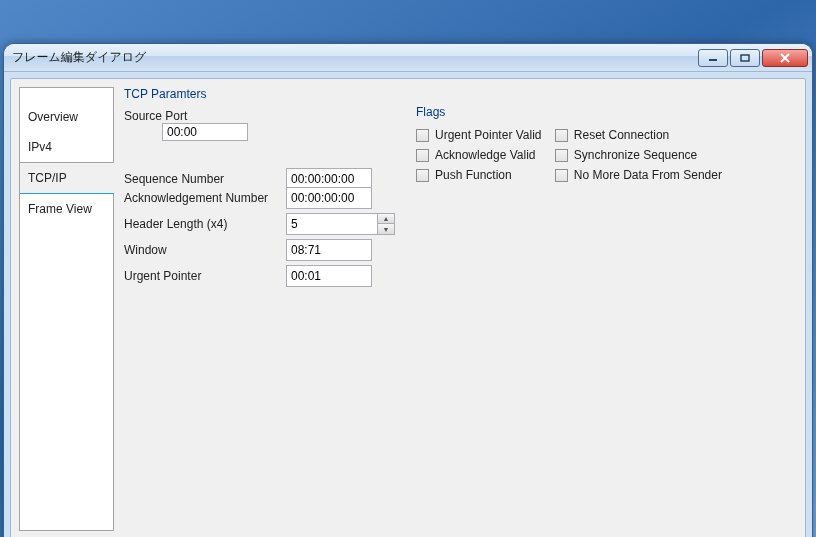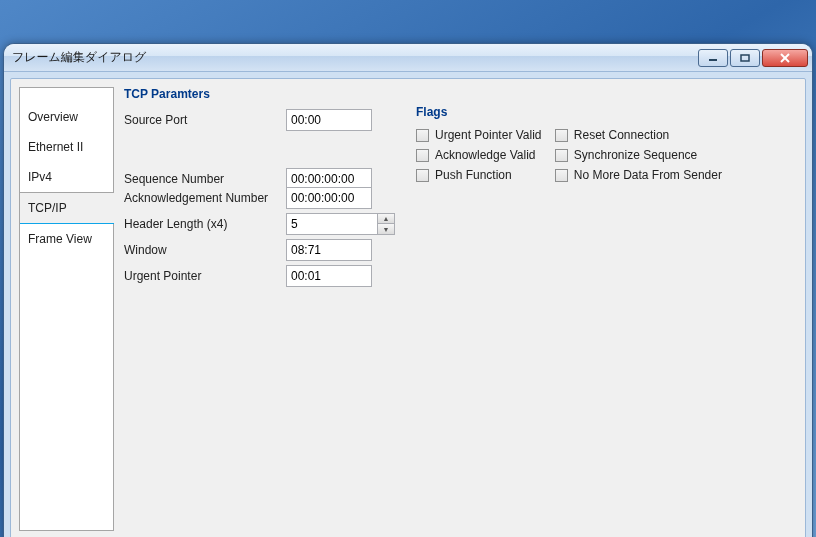--- a/index.html
+++ b/index.html
@@ -63,34 +63,34 @@
     border-top:1px solid #a5a5a5;
     border-bottom:1px solid #0ea5e9;
     margin-right:-1px;
     position:relative;
   }
   .panel {
     flex:1;
     position:relative;
     padding:4px;
   }
-  .group-label { position:absolute; color:#003a8a;font-weight:bold; }
+  .group-label { position:absolute; color:#003a8a; }
   .grp-tcp { left:4px; top:0; }
   .grp-flags { left:296px; top:18px; }
 
   .param-row { position:absolute; left:4px; display:flex; align-items:center; height:22px; }
   .param-row .lbl { width:162px; color:#222; }
   .param-row .inp { width:86px; height:22px; border:1px solid #abadb3; background:#fff; padding:1px 4px; font-family:inherit; font-size:12px; }
   .param-row .spin { display:flex; }
   .param-row .spin input { width:91px; border-right:none; }
   .spin-btns { display:flex; flex-direction:column; border:1px solid #abadb3; }
   .spin-btns div { width:16px; height:10px; background:linear-gradient(#f6f6f6,#dcdcdc); display:flex; align-items:center; justify-content:center; font-size:7px; color:#555; }
   .spin-btns div:first-child { border-bottom:1px solid #abadb3; }
 
-  .r1{top:22px;} .r2{top:48px;} .r3{top:81px;} .r4{top:100px;} .r5{top:126px;} .r6{top:152px;} .r7{top:178px;}
+  .r1{top:22px;flex-direction:column;} .r2{top:48px;} .r3{top:81px;} .r4{top:100px;} .r5{top:126px;} .r6{top:152px;} .r7{top:178px;}
 
   .flags-box { position:absolute; left:296px; top:38px; }
   .flags-col { display:inline-block; vertical-align:top; }
   .flags-col.right { margin-left:10px; }
   .check-row { display:flex; align-items:center; height:20px; gap:6px; color:#222; margin-bottom:0px; }
   .check-row .cb { width:13px; height:13px; border:1px solid #8e8f8f; background:linear-gradient(#f4f4f4,#e2e2e2); }
 
   .button-row { display:flex; justify-content:flex-end; gap:8px; padding-top:6px; }
   .btn {
     min-width:72px; height:22px;
@@ -125,21 +125,20 @@
               <line x1="10" y1="1" x2="2" y2="9" stroke="#fff" stroke-width="2"></line>
             </svg>
         </div>
       </div>
     </div>
 
     <div class="client">
       <div class="content-row">
         <div class="tabs">
           <div class="tab-item">Overview</div>
-          <div class="tab-item">Ethernet II</div>
           <div class="tab-item">IPv4</div>
           <div class="tab-item selected">TCP/IP</div>
           <div class="tab-item">Frame View</div>
         </div>
 
         <div class="panel">
           <div class="group-label grp-tcp">TCP Paramters</div>
 
           <div class="param-row r1">
             <span class="lbl">Source Port</span>

